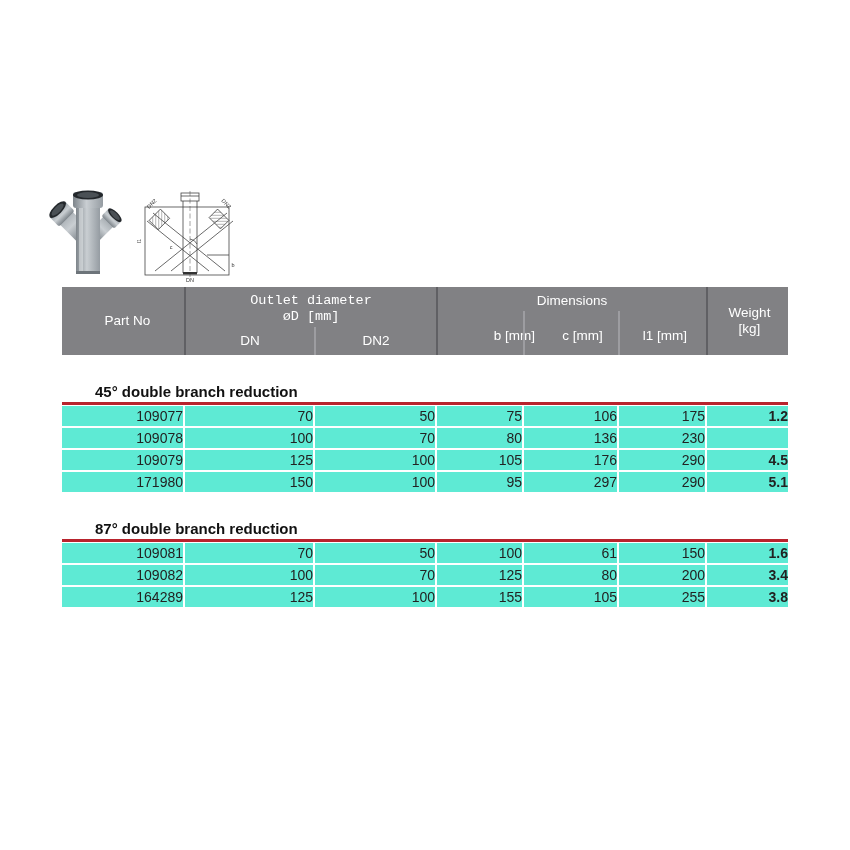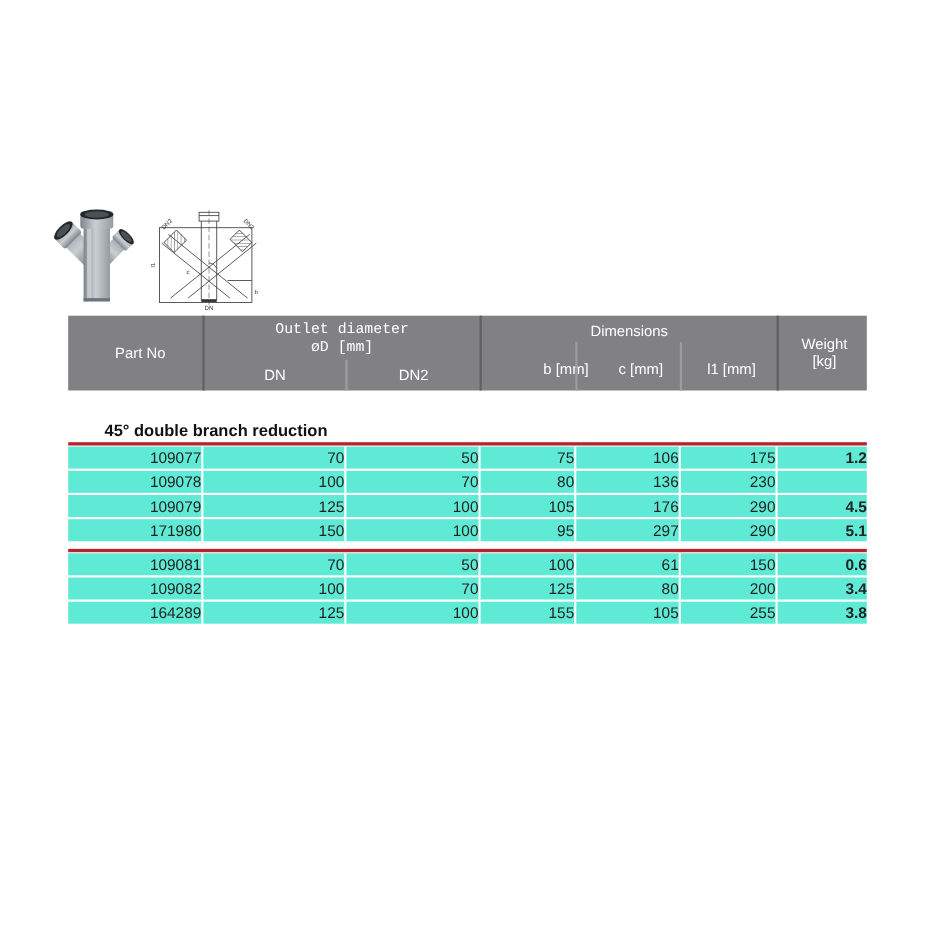--- a/index.html
+++ b/index.html
@@ -184,30 +184,31 @@
             <div class="tcell">100</div>
             <div class="tcell">95</div>
             <div class="tcell">297</div>
             <div class="tcell">290</div>
             <div class="tcell">5.1</div>
           </div>
         </div>
     </div>
 
     <div class="section">
+      <div class="section-title">87° double branch reduction</div>
       <div class="redline"></div>
       <div>
           <div class="trow">
             <div class="tcell">109081</div>
             <div class="tcell">70</div>
             <div class="tcell">50</div>
             <div class="tcell">100</div>
             <div class="tcell">61</div>
             <div class="tcell">150</div>
-            <div class="tcell">0.6</div>
+            <div class="tcell">1.6</div>
           </div>
           <div class="trow">
             <div class="tcell">109082</div>
             <div class="tcell">100</div>
             <div class="tcell">70</div>
             <div class="tcell">125</div>
             <div class="tcell">80</div>
             <div class="tcell">200</div>
             <div class="tcell">3.4</div>
           </div>

